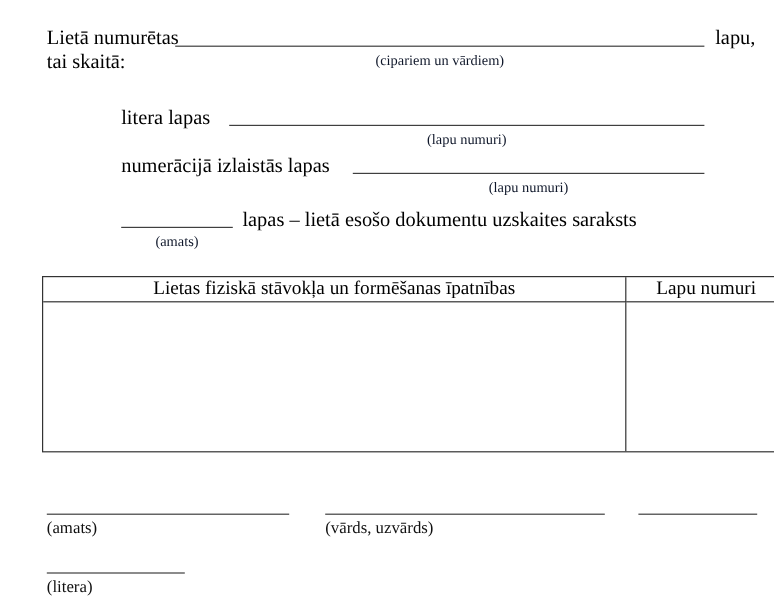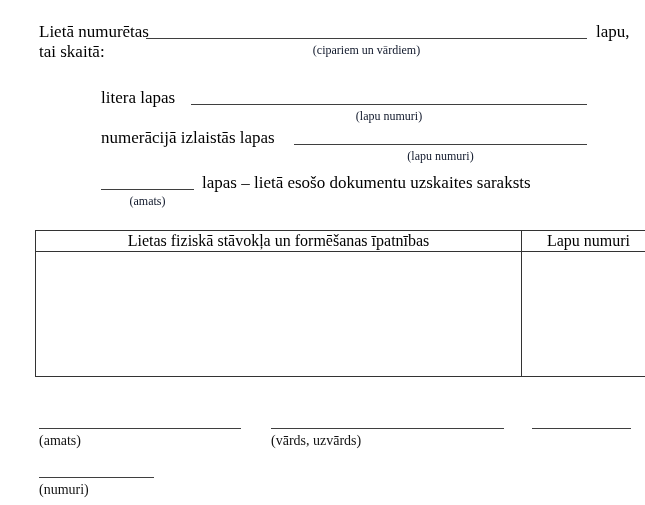--- a/index.html
+++ b/index.html
@@ -66,15 +66,15 @@
 
   <div class="abs rule" style="left:15px;top:428px;width:202px"></div>
   <div class="abs sighint" style="left:15px;top:433px;width:202px">(amats)</div>
 
   <div class="abs rule" style="left:247px;top:428px;width:233px"></div>
   <div class="abs sighint" style="left:247px;top:433px;width:233px">(vārds, uzvārds)</div>
 
   <div class="abs rule" style="left:508px;top:428px;width:99px"></div>
 
   <div class="abs rule" style="left:15px;top:477px;width:115px"></div>
-  <div class="abs sighint" style="left:15px;top:482px;width:115px">(numuri)</div>
+  <div class="abs sighint" style="left:15px;top:482px;width:115px">(litera)</div>
 
 </div>
 
 </body></html>

